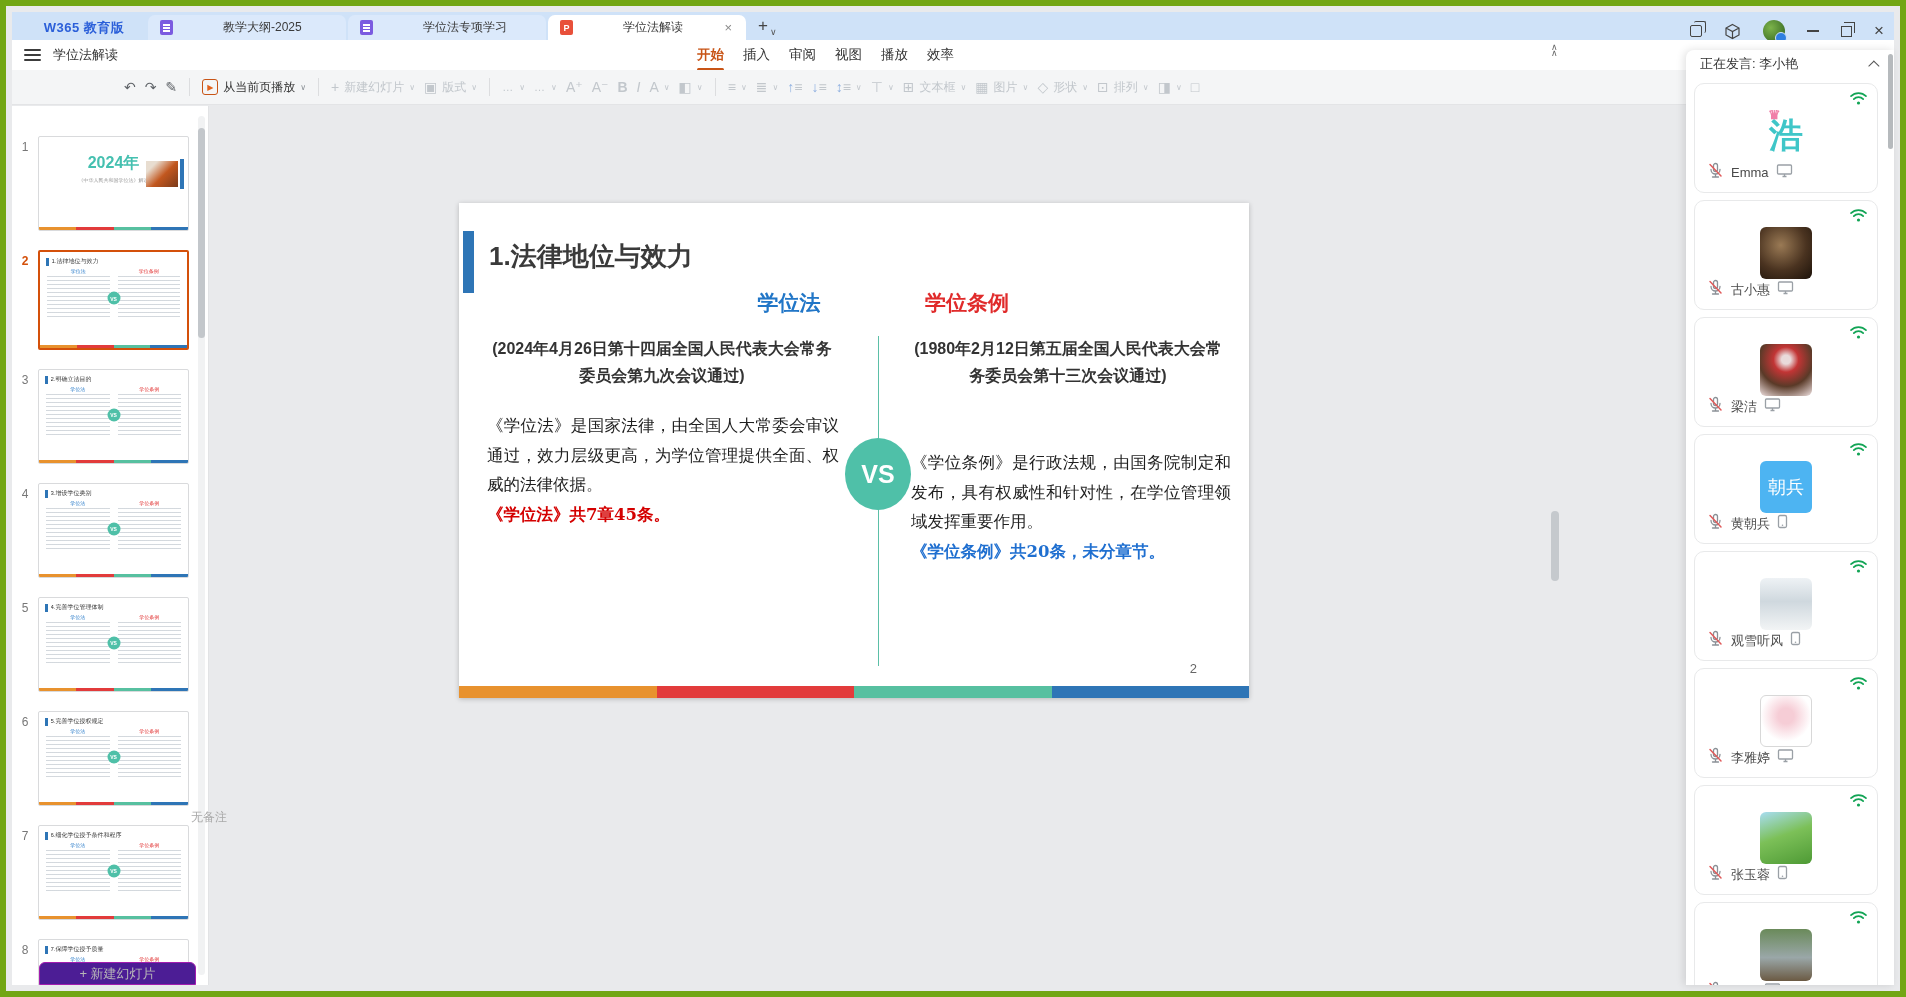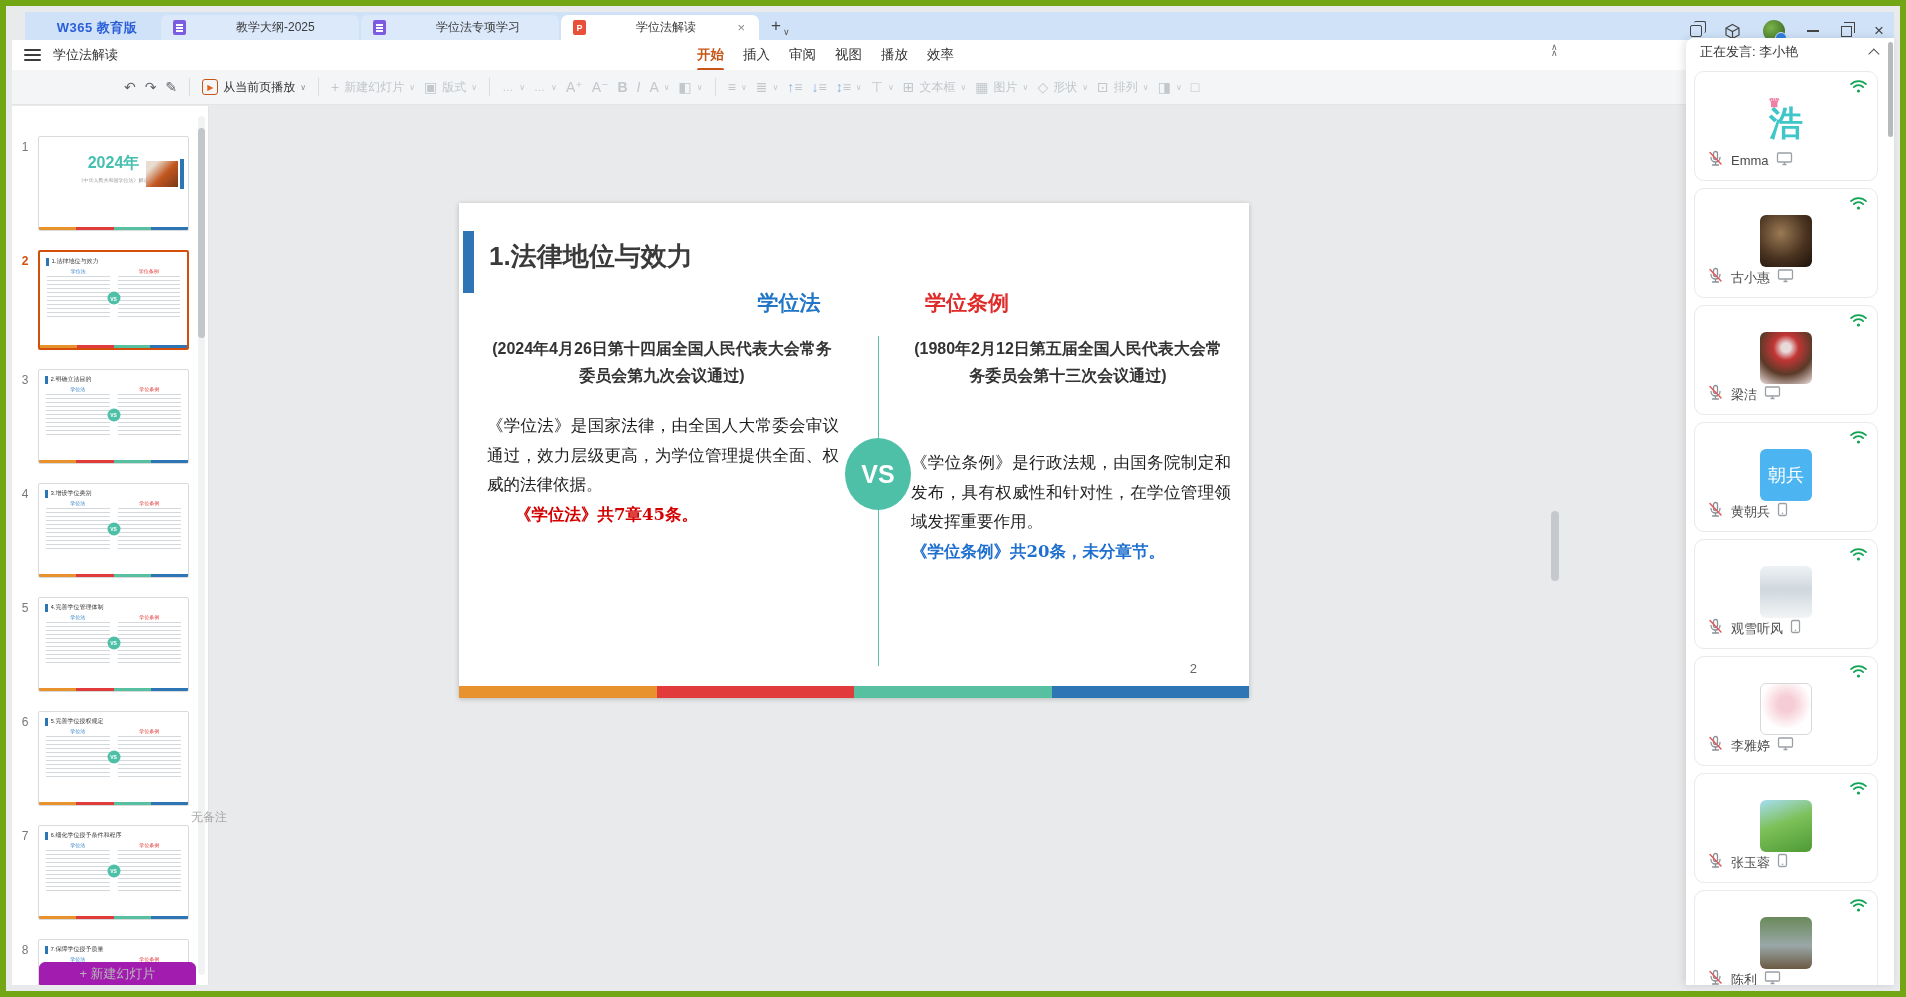--- a/index.html
+++ b/index.html
@@ -1,21 +1,21 @@
 <!DOCTYPE html>
 <html><head>
 <meta charset="utf-8">
 <style>
   * { box-sizing: border-box; margin: 0; padding: 0; }
   html,body { width:1906px; height:997px; overflow:hidden;
     font-family:"Liberation Sans","DejaVu Sans",sans-serif; }
   #screen { position:absolute; inset:0; background:#e9eaec; border:6px solid #72a614; }
 
   
-  #tabbar { position:absolute; left:19px; top:6px; right:6px; height:28px; background:#cfe2f8; display:flex; align-items:flex-end; }
+  #tabbar { position:absolute; left:6px; top:6px; right:6px; height:28px; background:#cfe2f8; display:flex; align-items:flex-end; }
   #logo { width:128px; height:24px; margin:2px 0 0 8px; display:flex; align-items:center; justify-content:center;
     color:#2b5fd9; font-weight:bold; font-size:13px; letter-spacing:.5px; }
   .tab { height:25px; margin-right:2px; padding:0 12px; display:flex; align-items:center; gap:6px;
     background:#dbe9fb; border-radius:7px 7px 0 0; font-size:12px; color:#3b3b3b; width:198px; }
   .tab.active { background:#ffffff; }
   .docicon { width:13px; height:15px; border-radius:2px; background:#7b5be0; position:relative; flex:none; }
   .docicon:after { content:""; position:absolute; left:3px; right:3px; top:4px; height:1.5px; background:#fff; box-shadow:0 3px 0 #fff, 0 6px 0 #fff; }
   .ppticon { width:13px; height:15px; border-radius:2px; background:#e8503a; color:#fff; font-size:9px; font-weight:bold;
     display:flex; align-items:center; justify-content:center; flex:none; }
   .tab-label { flex:1; white-space:nowrap; overflow:hidden;margin-left:44px; }
@@ -76,51 +76,51 @@
   .t-lines { height:44px; background:repeating-linear-gradient(to bottom,#a8b2bc 0 1px,transparent 1px 4px); opacity:.5; }
   .t-vs { position:absolute; left:50%; top:48%; transform:translate(-50%,-50%); width:13px; height:13px; border-radius:50%;
     background:#4fc0a8; color:#fff; font-size:5px; font-weight:bold; display:flex; align-items:center; justify-content:center; }
   .t-year { text-align:center; color:#45c0b0; font-size:16px; font-weight:bold; margin-top:16px; }
   .t-sub { text-align:center; font-size:5px; color:#999; margin-top:3px; }
   .t-img { position:absolute; right:10px; top:24px; width:32px; height:26px;
     background:linear-gradient(135deg,#e8ddd0 20%,#c2571f 55%,#7a3a1a); }
   .t-rightbar { position:absolute; right:4px; top:22px; width:4px; height:30px; background:#2e75b6; }
   #thumb-scrollbar { position:absolute; right:3px; top:10px; width:7px; bottom:10px; background:#f1f2f3; border-radius:4px; }
   #thumb-scroll-thumb { position:absolute; left:0; top:12px; width:7px; height:210px; background:#c3c7cb; border-radius:4px; }
-  #new-slide-btn { position:absolute; left:27px; bottom:0; width:157px; height:23px; background:#a21caf; border:1px solid #a21caf;
+  #new-slide-btn { position:absolute; left:27px; bottom:0; width:157px; height:23px; background:#4c1d95; border:1px solid #a21caf;
     border-radius:6px 6px 0 0; color:#b7b7b7; font-size:13px; display:flex; align-items:center; justify-content:center; }
 
   
   #canvas { position:absolute; left:203px; top:100px; right:6px; bottom:6px; background:#e9eaec; }
   #slide { position:absolute; left:250px; top:97px; width:790px; height:495px; background:#fff; box-shadow:0 1px 5px rgba(0,0,0,.22); }
   #slide-accent { position:absolute; left:4px; top:28px; width:11px; height:62px; background:#2e75b6; }
   #slide-title { position:absolute; left:30px; top:36px; font-size:26px; color:#3a3a3a; font-weight:600; }
   .colhead { position:absolute; top:86px; font-size:21px; font-weight:bold; }
   #colhead-left { left:240px; width:180px; text-align:center; color:#2176c7; }
   #colhead-right { left:418px; width:180px; text-align:center; color:#e02b2b; }
   #vs-divider { position:absolute; left:419px; top:133px; width:1px; height:330px; background:#5bbfa7; }
   #vs-circle { position:absolute; left:386px; top:235px; width:66px; height:72px; border-radius:50%; background:#4fc0a8;
     color:#fff; font-weight:bold; font-size:25px; display:flex; align-items:center; justify-content:center; }
   .col-intro { position:absolute; top:132px; font-size:16px; font-weight:bold; color:#333; line-height:27px; text-align:center; }
   #intro-left { left:28px; width:350px; }
   #intro-right { left:448px; width:322px; }
   .col-body { position:absolute; font-size:16.5px; color:#1f1f1f; line-height:29.5px; text-align:justify;
     font-family:"DejaVu Serif","Liberation Serif",serif; }
   #body-left { left:28px; top:208px; width:352px; }
   #body-right { left:452px; top:245px; width:320px; }
-  .hl-red { color:#d40000; font-weight:bold;margin-left:28px; }
+  .hl-red { color:#d40000; font-weight:bold; }
   .hl-blue { color:#1f6fd0; font-weight:bold; }
   #page-num { position:absolute; right:52px; top:458px; font-size:13px; color:#666; }
   #slide-footer { position:absolute; left:0; right:0; bottom:0; height:12px; display:flex; }
   #slide-footer i { flex:1; }
   #notes-hint { position:absolute; left:-18px; top:703px; font-size:12px; color:#a9a9a9; }
   #canvas-scrollbar { position:absolute; left:1342px; top:405px; width:8px; height:70px; background:#c5c9cd; border-radius:4px; }
 
   
-  #meeting { position:absolute; right:6px; top:32px; width:208px; bottom:6px; background:#ffffff; border-radius:8px 0 0 0;
+  #meeting { position:absolute; right:6px; top:44px; width:208px; bottom:6px; background:#ffffff; border-radius:8px 0 0 0;
     box-shadow:-2px 0 8px rgba(0,0,0,.12); }
   #meeting-header { height:28px; display:flex; align-items:center; padding:0 14px; font-size:13px; color:#333; }
   #meeting-title { flex:1; }
   #collapse-chev { width:8px; height:8px; border-left:1.6px solid #555; border-top:1.6px solid #555; transform:rotate(45deg) translateY(3px); }
   #participants { position:absolute; left:0; right:8px; top:30px; bottom:0; overflow:hidden; padding:3px 0 0 8px; }
   .pcard { width:184px; height:110px; border:1px solid #e8e9ea; border-radius:10px; position:relative; margin-bottom:7px; background:#fff; }
   .wifi { position:absolute; right:9px; top:7px; }
   .pavatar { position:absolute; left:50%; top:26px; transform:translateX(-50%); width:52px; height:52px; border-radius:6px; overflow:hidden;
     display:flex; align-items:center; justify-content:center; }
   .prow { position:absolute; left:12px; bottom:9px; display:flex; align-items:center; gap:7px; }

